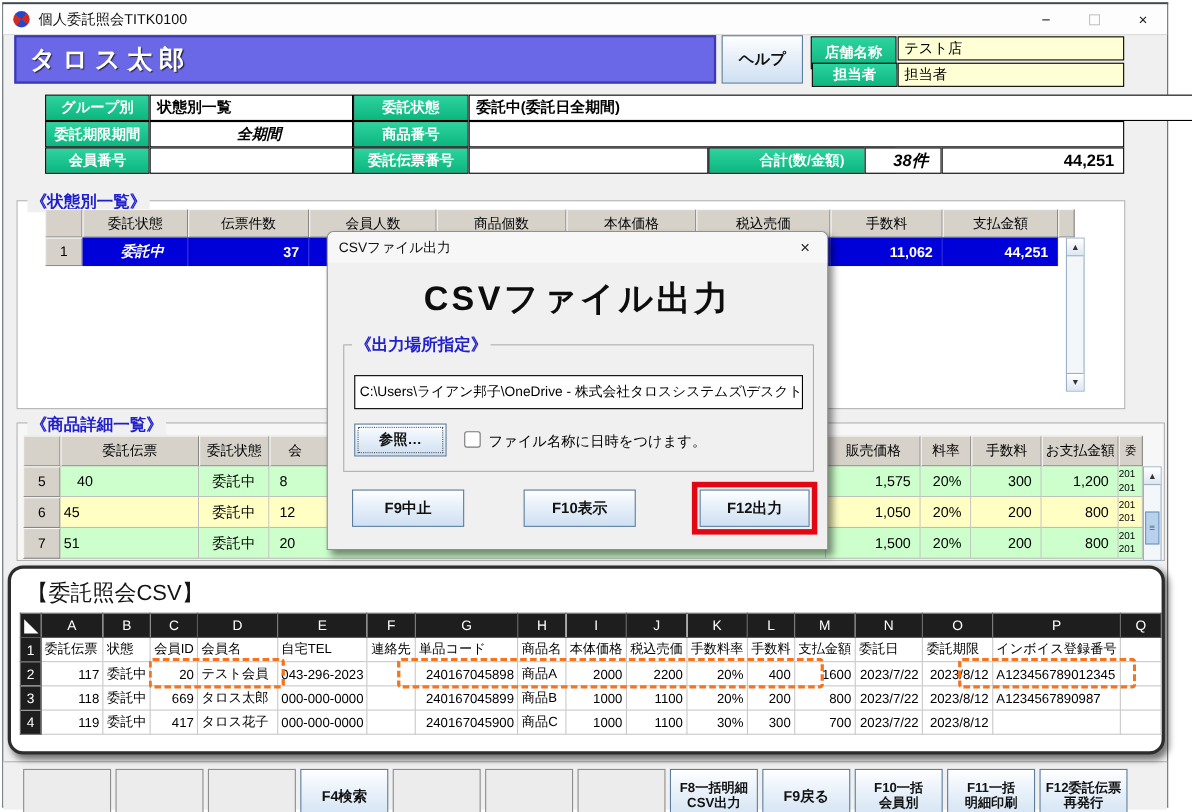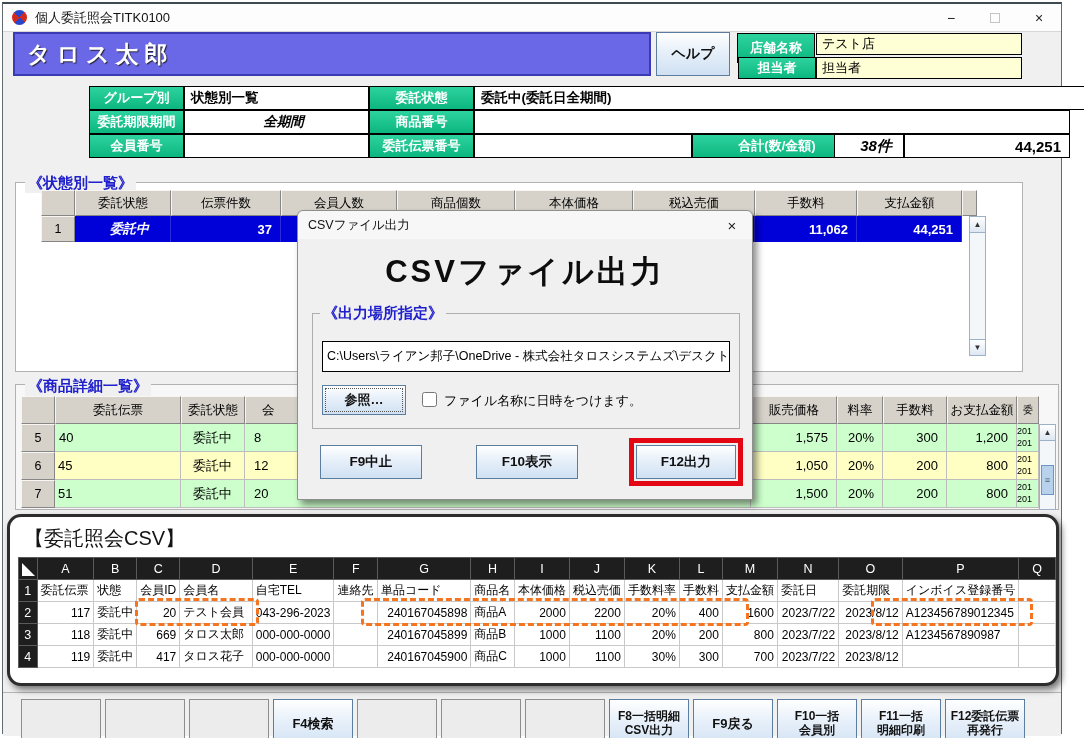--- a/index.html
+++ b/index.html
@@ -23,21 +23,21 @@
     border:2px solid #3a3ab2; color:#fff; font-weight:bold; font-size:23px;
     letter-spacing:6px; line-height:40px; padding-left:12px; text-shadow:1px 1px 1px #223; }
   .fnbtn { border:1px solid #5a7da0; background:linear-gradient(180deg,#ffffff,#e9f1fa 40%,#cfe0f2);
     font-weight:bold; font-size:13px; color:#111; display:flex; align-items:center; justify-content:center; text-align:center; }
   #helpbtn { left:653px; top:28px; width:74px; height:44px; font-size:14px; }
   .glabel { background:linear-gradient(#2ed39e,#0cb67f); color:#fff; font-weight:bold;
     border:1px solid #000; display:flex; align-items:center; justify-content:center; font-size:13px; }
   .yfield { background:#ffffd6; border:1px solid #000; font-size:13px; color:#000;
     display:flex; align-items:center; padding-left:5px; }
   
-  .fcell { position:absolute; height:24px;margin-left:48px; }
+  .fcell { position:absolute; height:24px; }
   .wfield { background:#fff; border:1px solid #000; font-size:13.5px; font-weight:bold; color:#000;
     display:flex; align-items:center; padding-left:6px; }
   .center { justify-content:center; padding-left:14px;font-style:italic; }
   .rt { justify-content:flex-end; padding-right:8px; padding-left:0; }
   
   .gbox { position:absolute; border:1px solid #b2b2b2; }
   .gtitle { position:absolute; color:#2020cc; font-weight:bold; font-size:15px;
     background:#f0f0f0; padding:0 3px; }
   
   .hcell { background:#d6d2ca; border:1px solid #868686; border-top-color:#f7f6f3; border-left-color:#f7f6f3;
@@ -181,21 +181,21 @@
     <div class="hcell" style="justify-content:flex-start;padding-left:16px">会</div>
     <div class="hcell">販売価格</div>
     <div class="hcell">料率</div>
     <div class="hcell">手数料</div>
     <div class="hcell">お支払金額</div>
     <div class="hcell" style="font-size:10px">委</div>
   </div>
 
   <div class="grid dgrid" style="left:18px;top:420px">
     <div class="hcell">5</div>
-    <div class="dcell rowgreen" style="padding-left:4px">40</div>
+    <div class="dcell rowgreen" style="padding-left:15px">40</div>
     <div class="dcell rowgreen" style="justify-content:center">委託中</div>
     <div class="dcell rowgreen" style="padding-left:9px">8</div>
     <div class="dcell rowgreen rt">1,575</div>
     <div class="dcell rowgreen rt">20%</div>
     <div class="dcell rowgreen rt">300</div>
     <div class="dcell rowgreen rt">1,200</div>
     <div class="dcell rowgreen" style="flex-direction:column;font-size:9px;line-height:1.25;align-items:flex-start;justify-content:center">
       <span>201</span>
       <span>201</span>
     </div>

